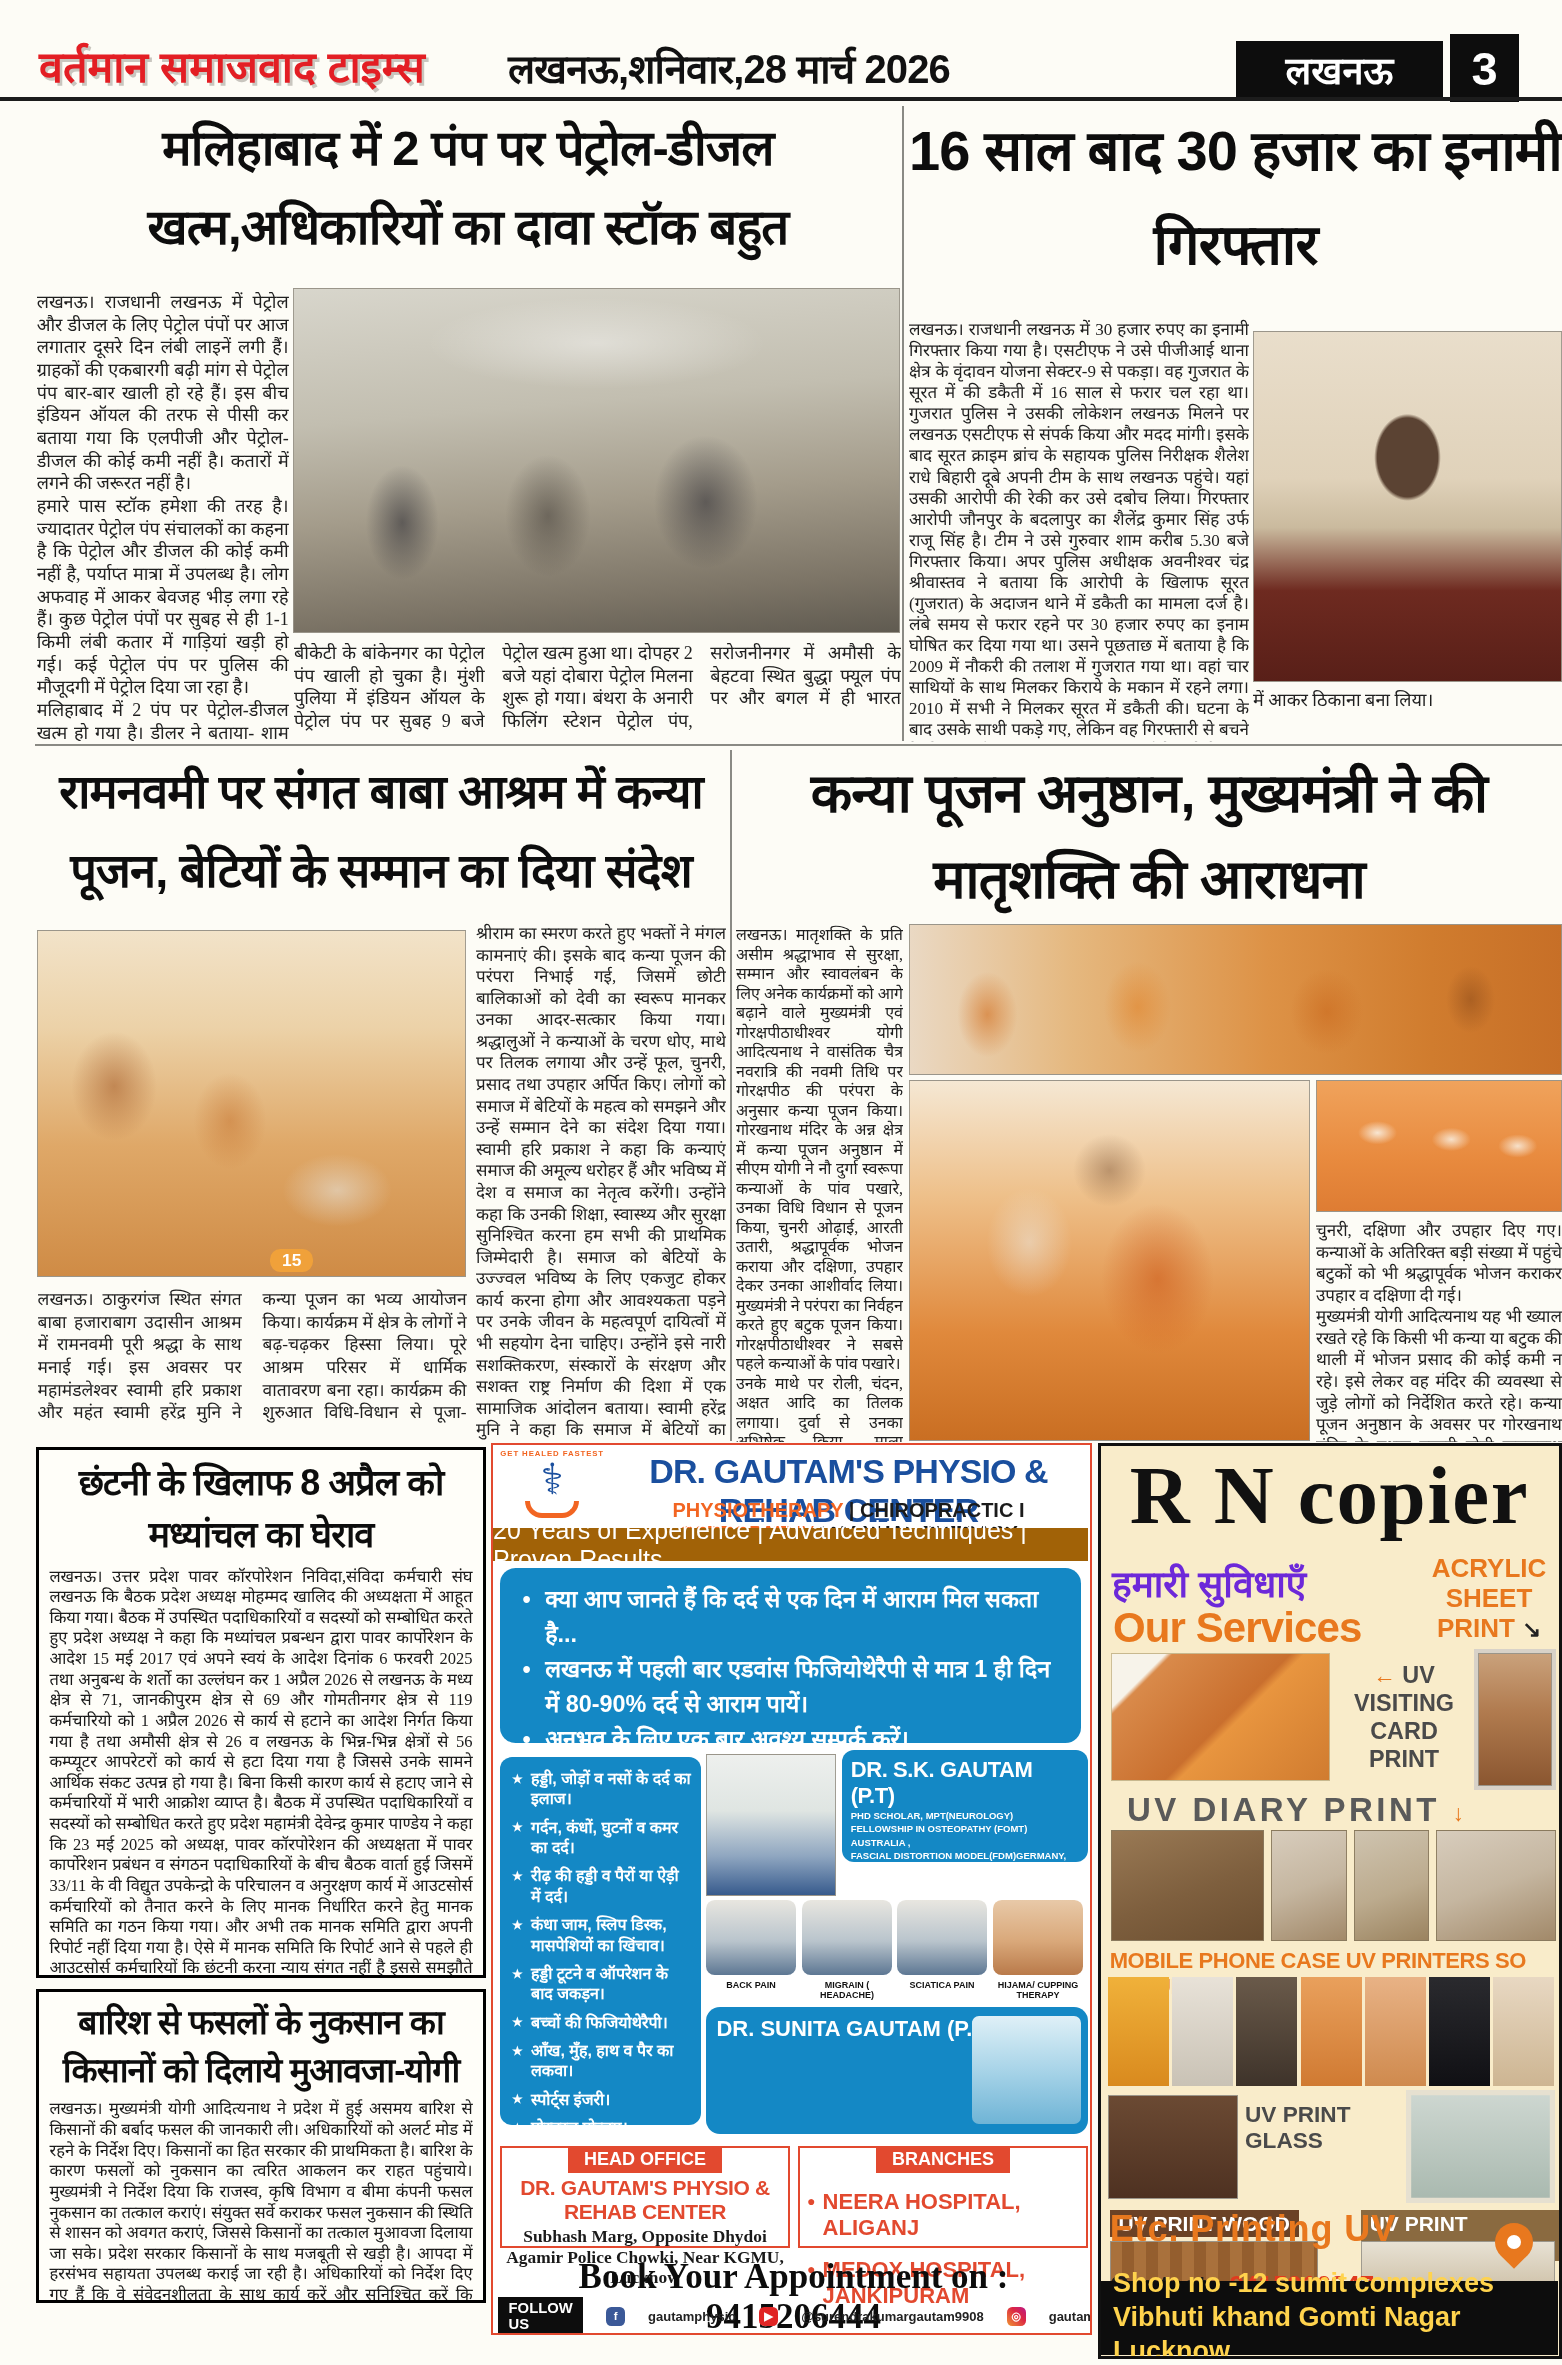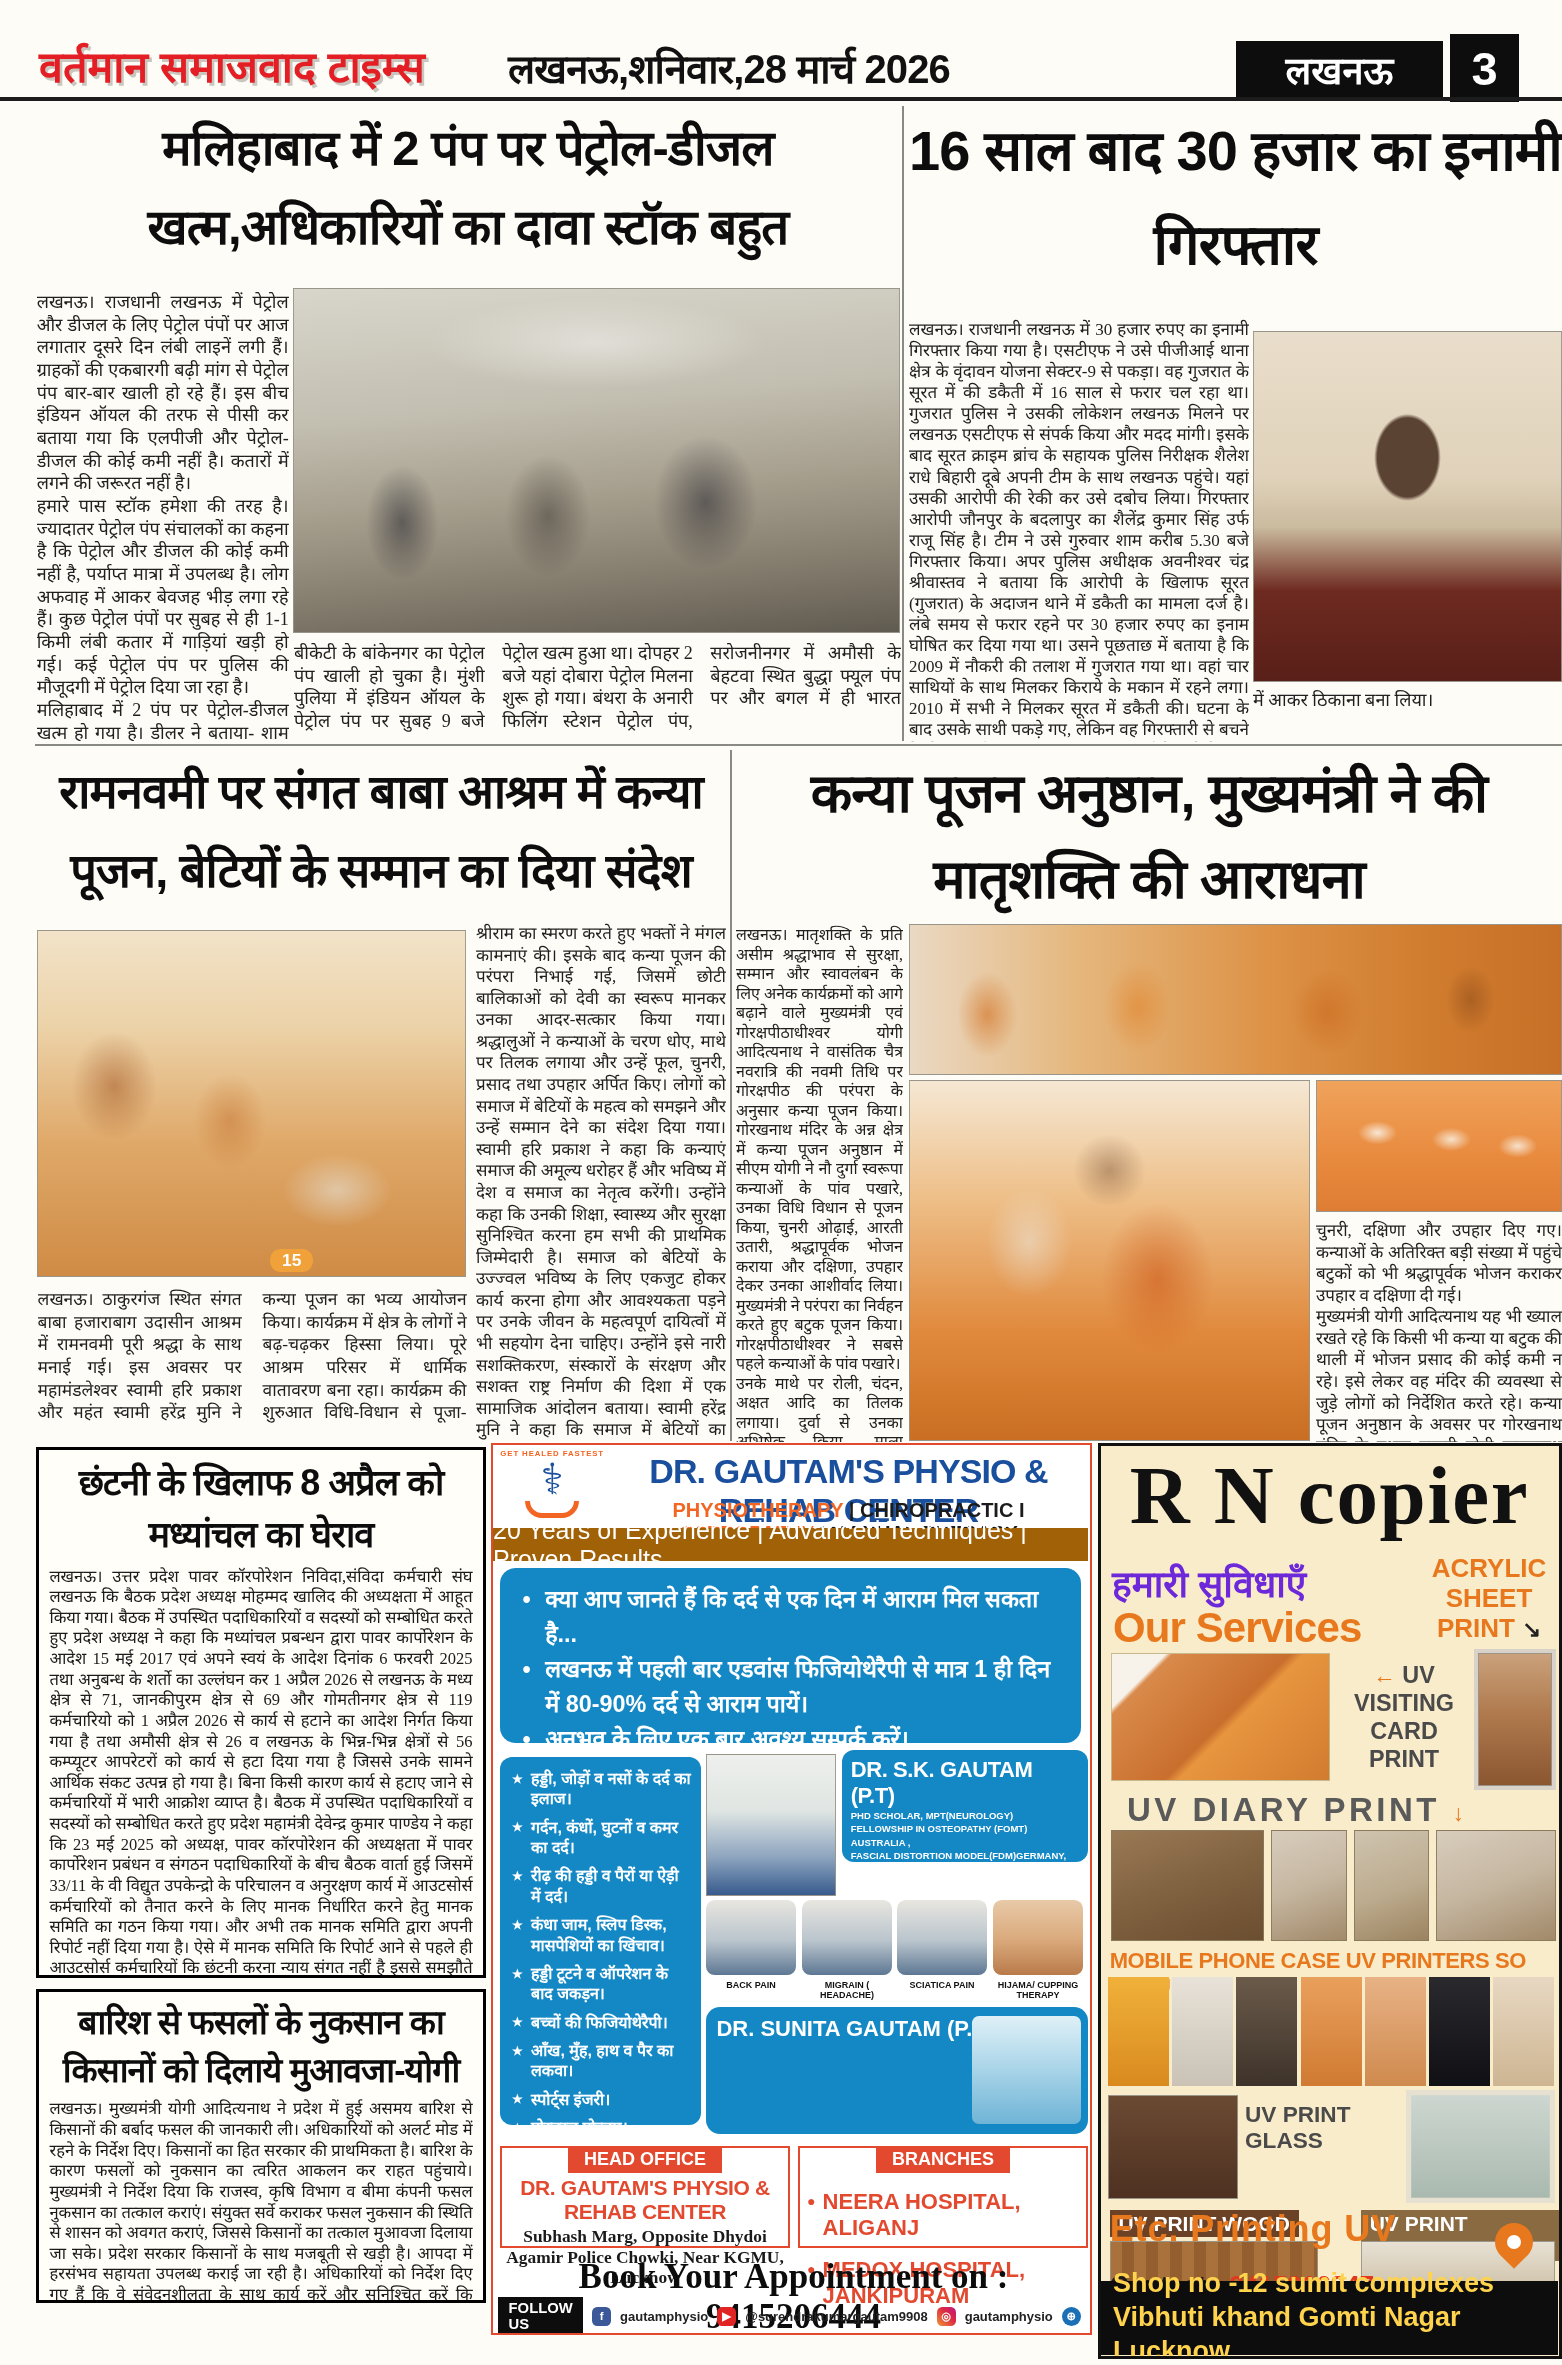--- a/index.html
+++ b/index.html
@@ -107,21 +107,21 @@
   .photo-sunita{position:absolute;right:7px;top:8.7px;width:109px;height:108px;border-radius:7px;background:linear-gradient(180deg,#dff0f7,#a8d4e8 50%,#6fb4d6)}
   .obox{position:absolute;top:701px;height:102px;border:2.6px solid #e2492f;background:#fff;text-align:center}
   .obox .chip{display:inline-block;margin-top:-1.7px;background:#e2492f;color:#fff;font-size:18px;font-weight:bold;padding:2.6px 15.6px}
   .ho{left:7px;width:290px}
   .br{left:305px;width:290px}
   .ho .t{color:#e2492f;font-size:21px;font-weight:bold;letter-spacing:-0.4px;margin-top:3.5px}
   .ho .a{font-family:"Liberation Serif",serif;font-size:17.4px;font-weight:bold;line-height:1.2;margin-top:1.7px}
   .br .it{color:#e2492f;font-size:22px;font-weight:bold;text-align:left;padding-left:22.6px;position:relative;margin-top:16px}
   .br .it::before{content:"●";position:absolute;left:7px;font-size:14px;top:4.3px}
   .book{left:7px;top:812px;width:587px;text-align:center;font-family:"Liberation Serif",serif;font-size:35px;font-weight:bold;color:#0c0c0c}
-  .follow{left:5.2px;top:857px;width:590px;height:28px;display:flex;align-items:center;gap:9px;font-size:13px;font-weight:bold;color:#222}
+  .follow{left:5.2px;top:857px;width:590px;height:28px;display:flex;align-items:center;gap:23px;font-size:13px;font-weight:bold;color:#222}
   .fchip{background:#0d0d0d;color:#fff;padding:3.5px 10.4px;font-size:14.8px}
   .sic{display:inline-flex;width:19px;height:19px;border-radius:5.2px;color:#fff;align-items:center;justify-content:center;font-size:11.3px;flex:none}
   .fb{background:#3b5998}.yt{background:#e02424}.ig{background:linear-gradient(45deg,#f09433,#dc2743 60%,#bc1888)}.gl{background:#1a6fb5;border-radius:50%}
   .follow a{color:#222;text-decoration:none}
 
   
   .rn{left:1098px;top:1443px;width:464px;height:916px;background:#f9ecca;border:3.5px solid #111;position:absolute;overflow:hidden}
   .rn .rel{position:absolute}
   .rn-title{left:0;top:1.7px;width:457px;text-align:center;font-family:"Liberation Serif",serif;font-weight:bold;font-size:83px;line-height:1.15;color:#111;letter-spacing:1.7px}
   .rn-hi{left:11px;top:111px;font-size:37px;font-weight:bold;color:#6d28d9;font-family:"Liberation Sans",sans-serif}

